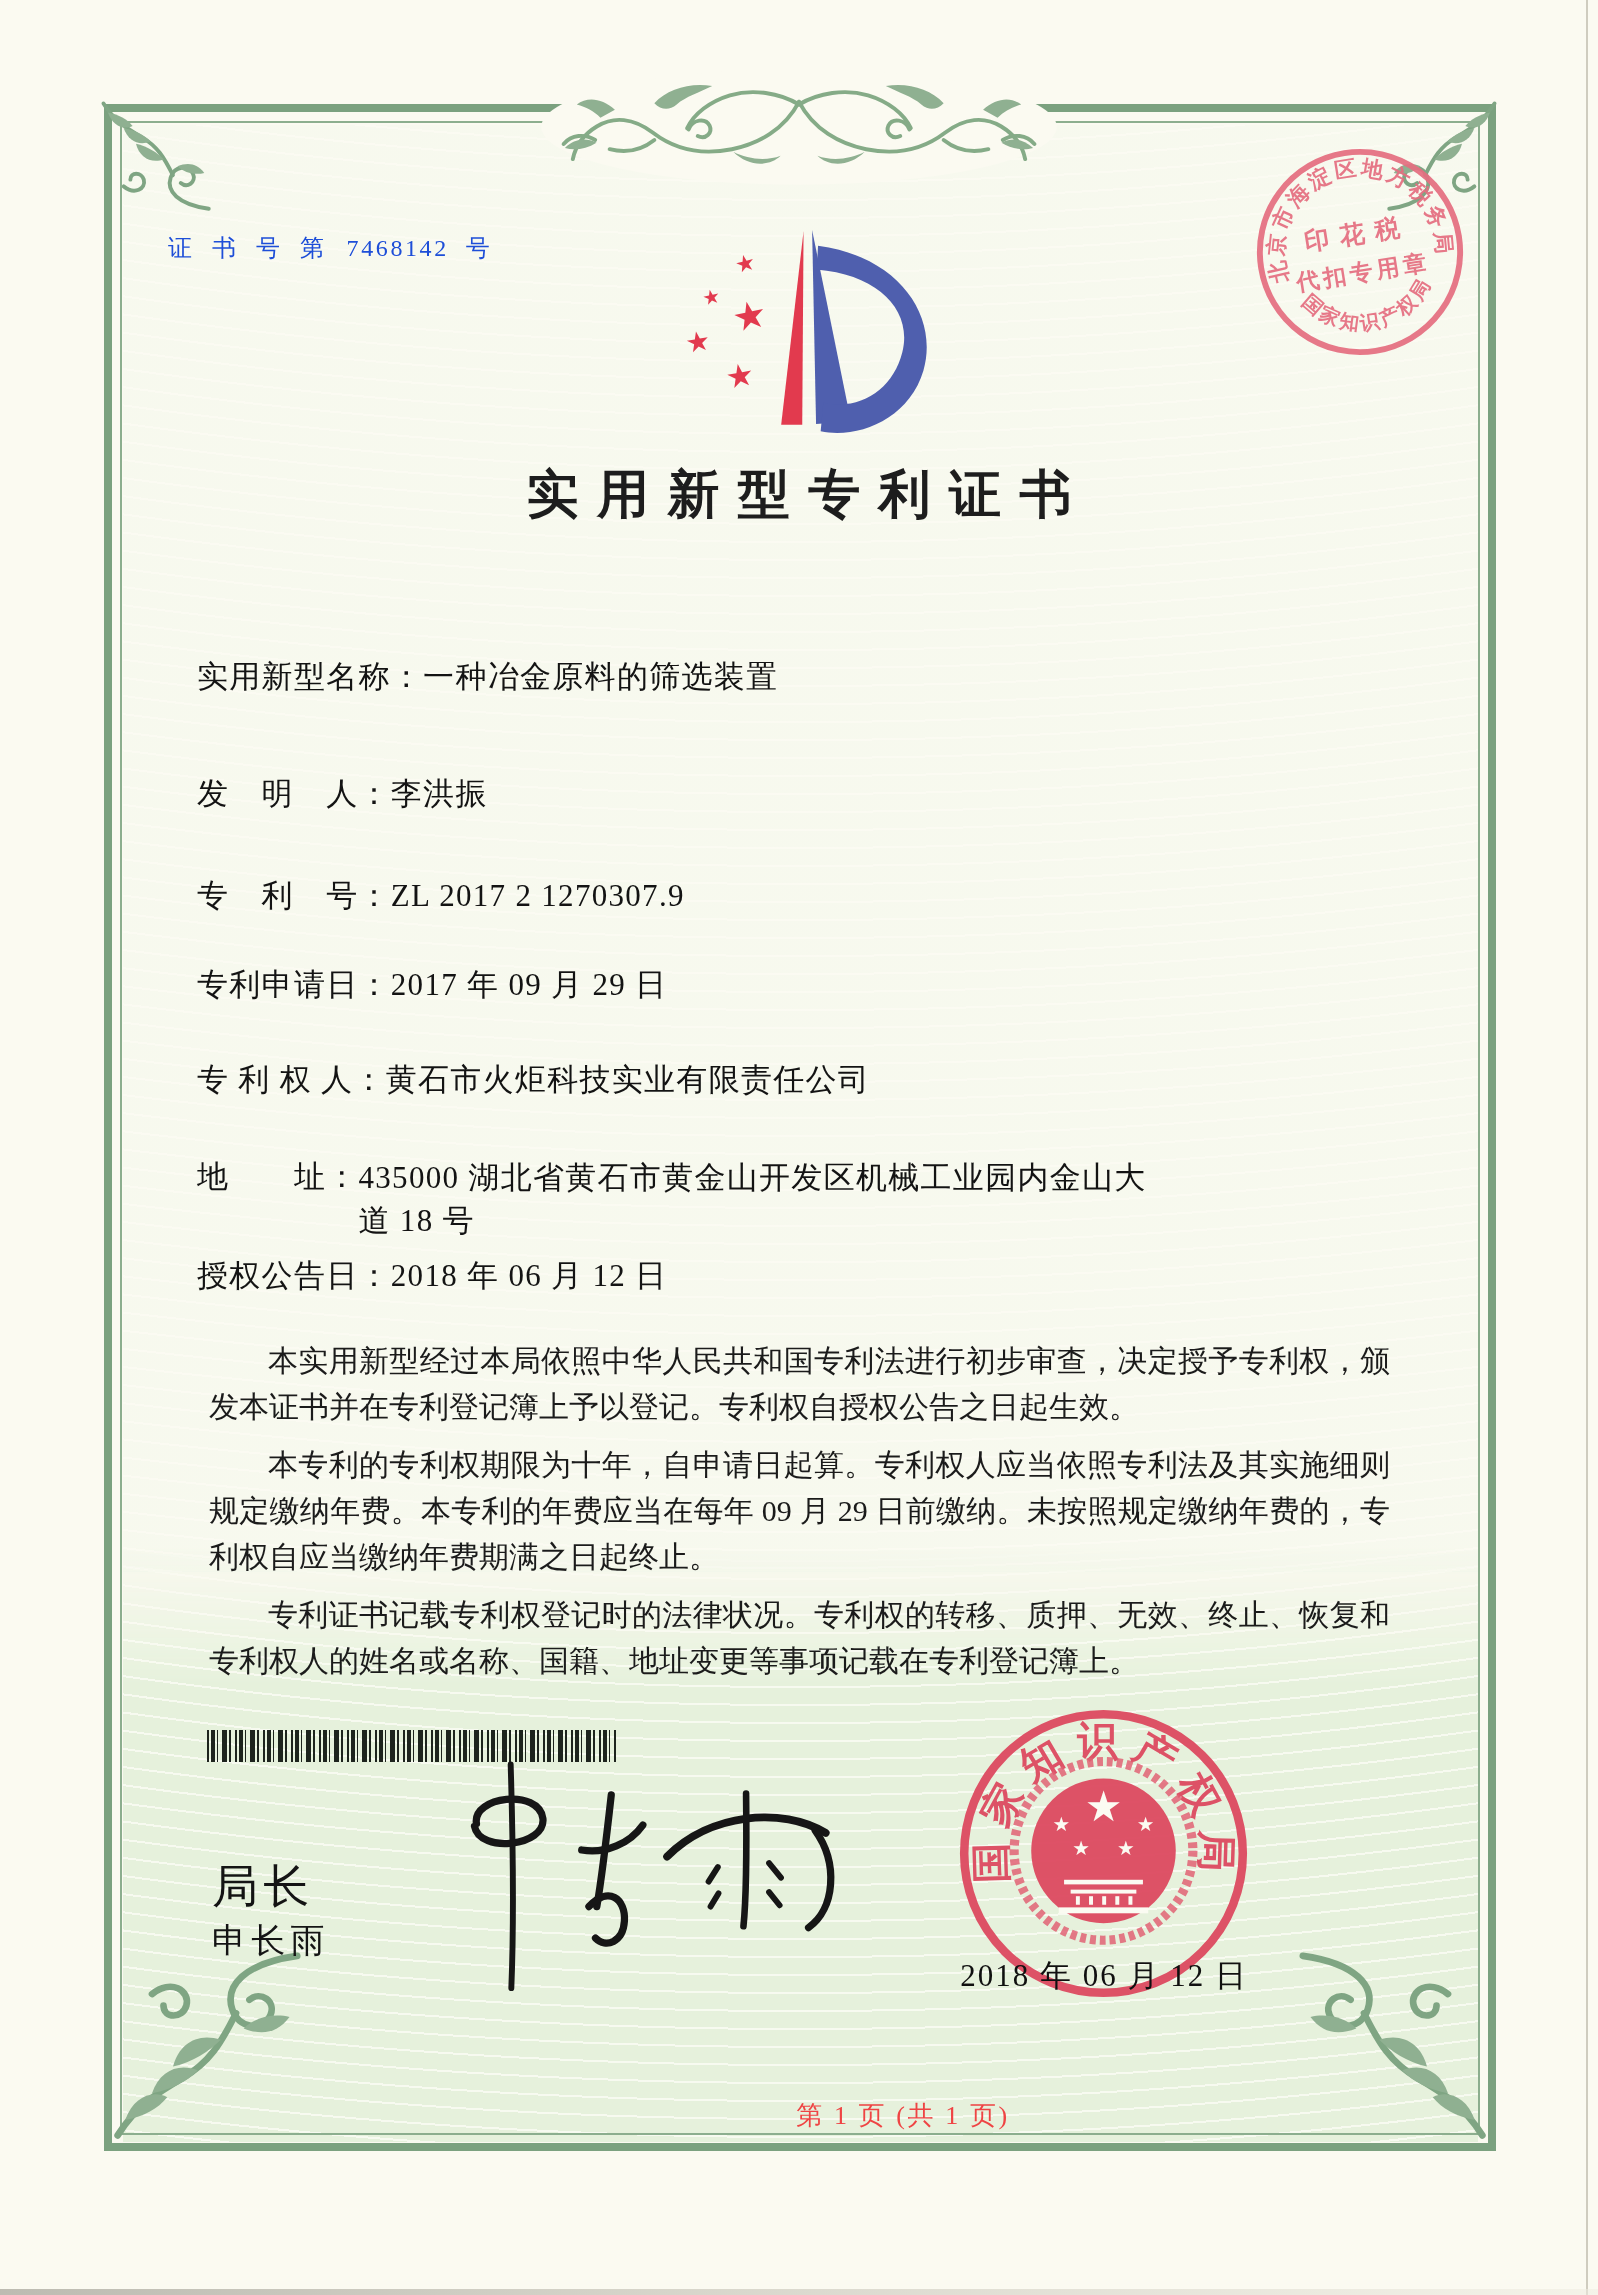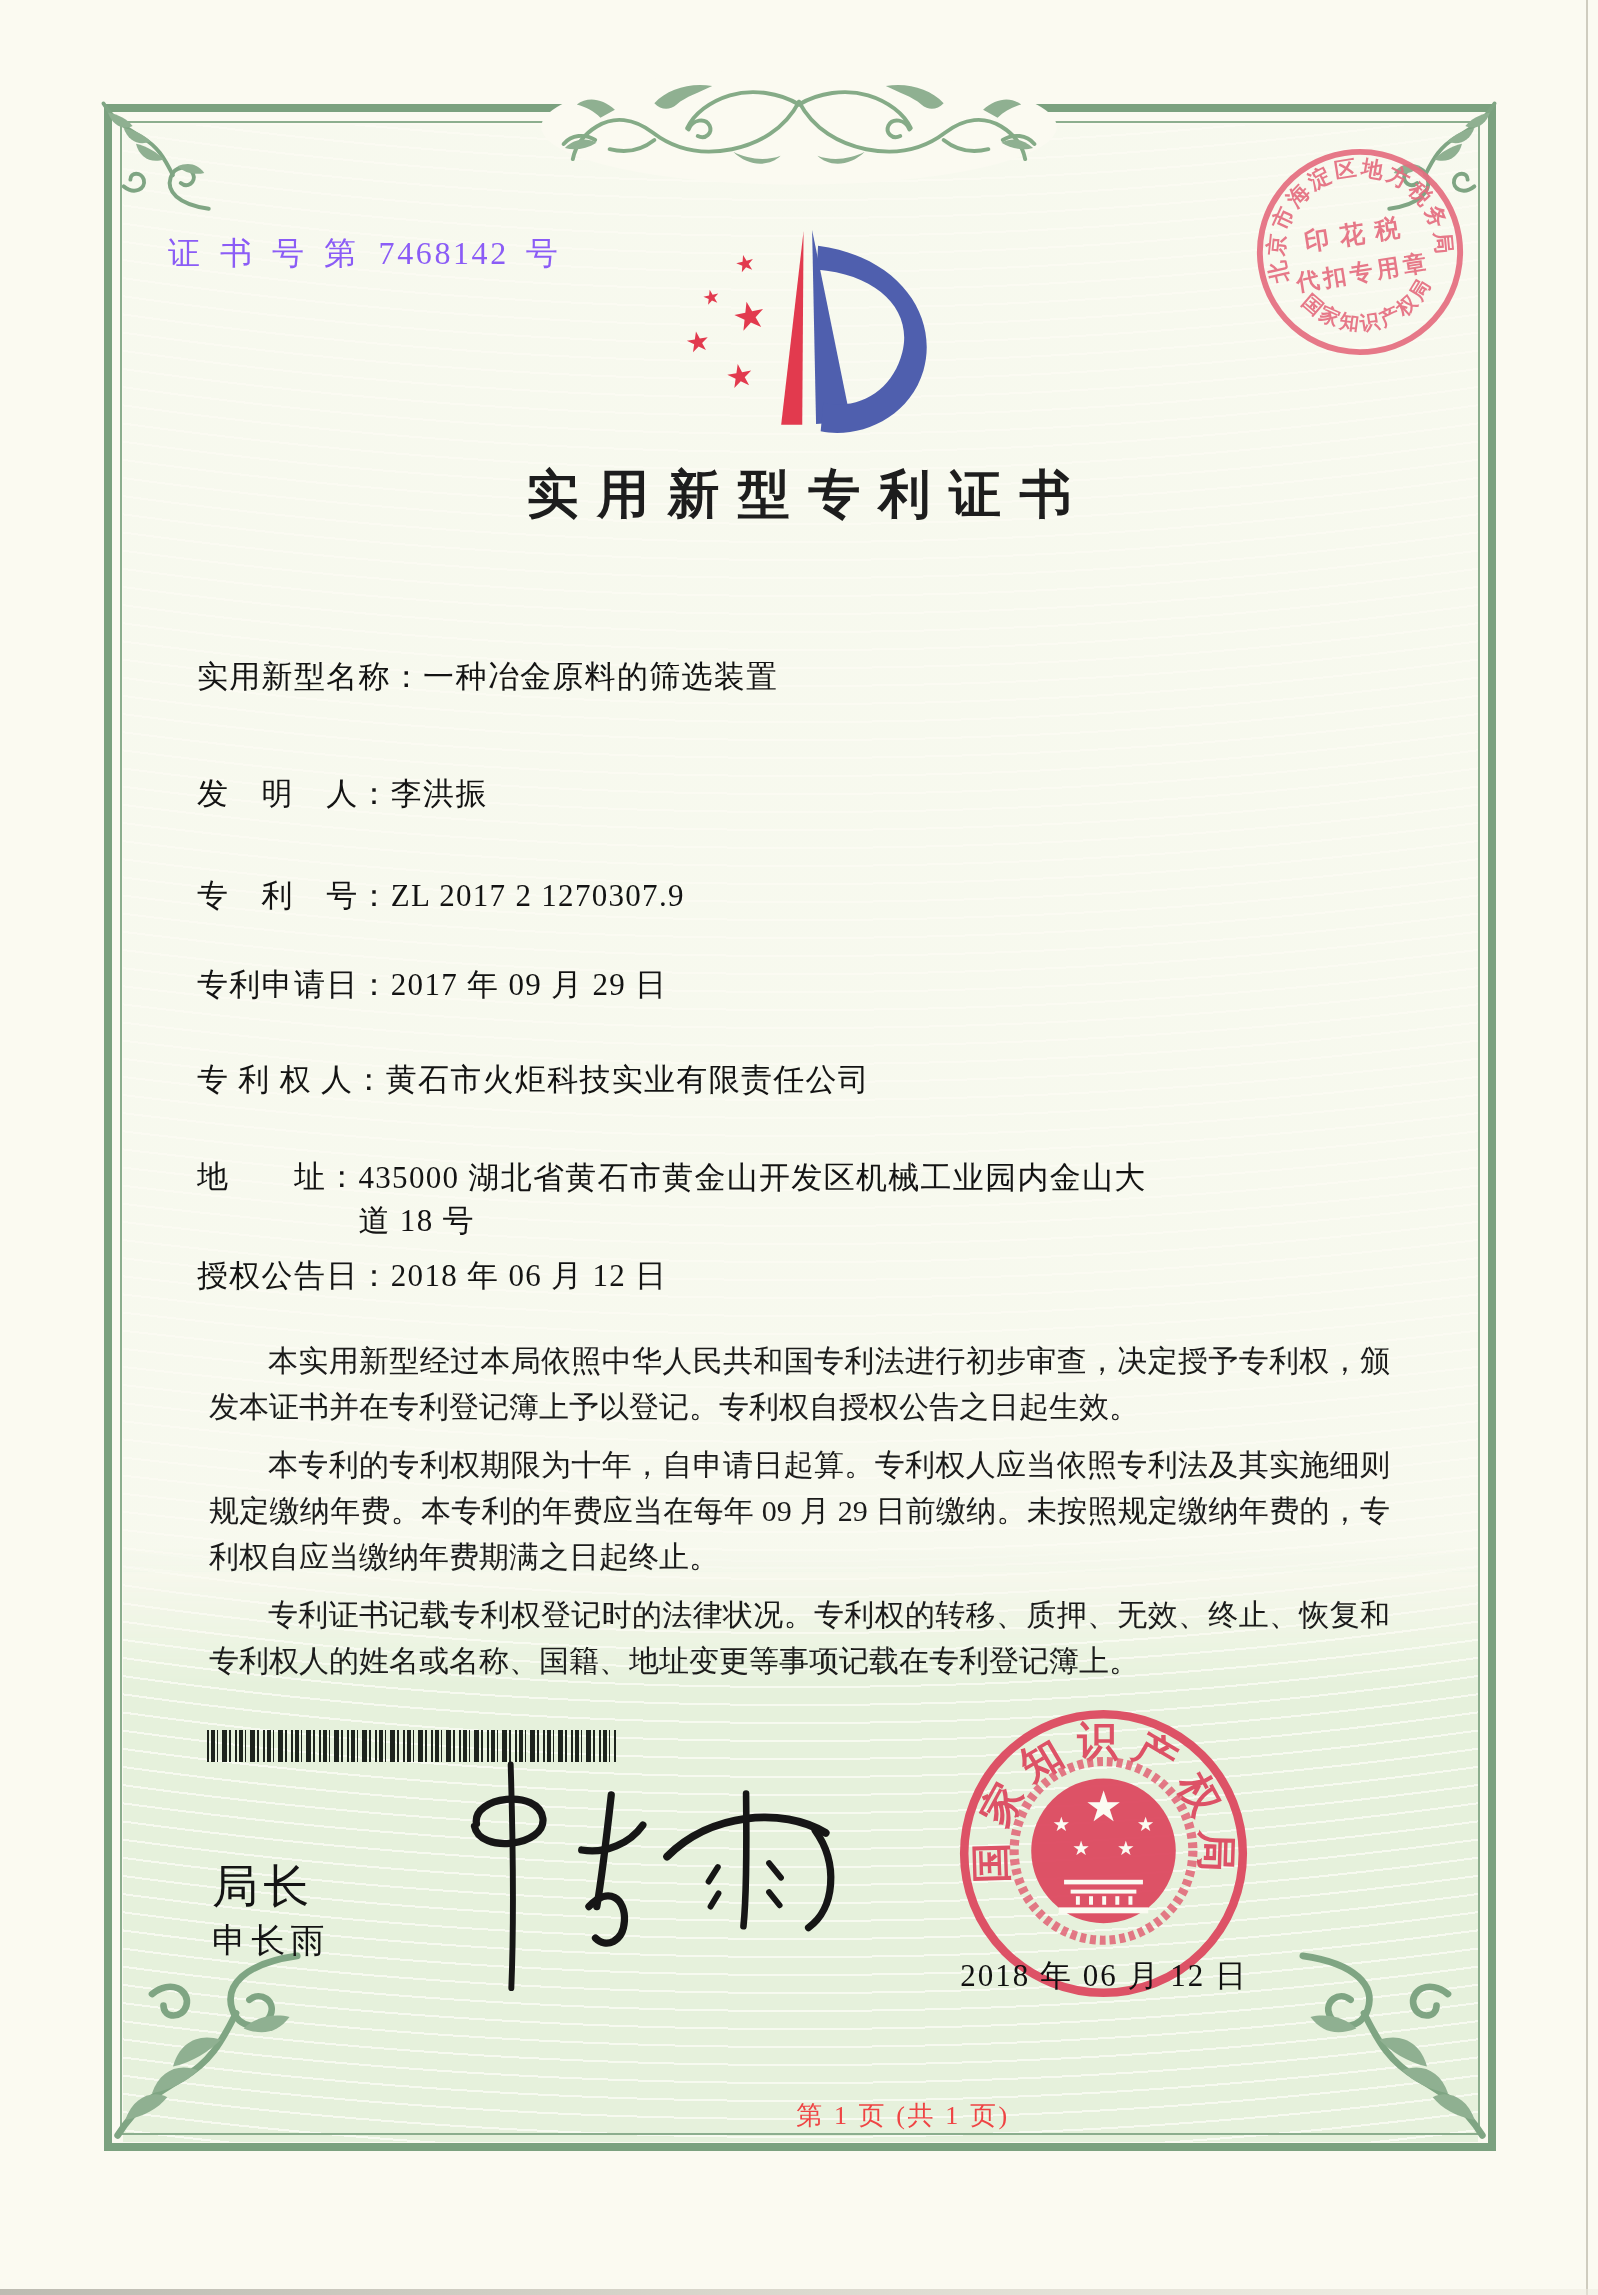--- a/index.html
+++ b/index.html
@@ -27,21 +27,21 @@
     -webkit-mask-image:linear-gradient(to bottom, transparent 0, #000 138px);
     mask-image:linear-gradient(to bottom, transparent 0, #000 138px);
   }
   .waves-faint{
     position:absolute; left:123px; top:125px; width:1355px; height:1447px; z-index:0;
     background:repeating-radial-gradient(circle 5920px at 677px -4604px,
       #f4f8ec 0 16px, #fbfbf3 16px 18px);
     opacity:.55;
   }
   
-  .cert-no{left:168px; top:232px; font-size:32px; color:#8b5cf6; z-index:4;}
+  .cert-no{left:168px; top:232px; font-size:24px; color:#1d4ed8; z-index:4;}
   .cert-no .pfx{letter-spacing:20px;}
   .cert-no .num{letter-spacing:2.6px; margin-left:2.6px;}
   .cert-no .sfx{margin-left:17px;}
   .logo{left:681px; top:222px; width:253px; height:212px; z-index:4;}
   .tax-stamp{left:1250px; top:142px; width:220px; height:220px; z-index:5;
     transform:rotate(-9deg); opacity:.92;}
   .title{left:0; width:1598px; top:460px; text-align:center; font-size:52px;
     font-weight:bold; letter-spacing:18.4px; padding-left:18.4px; box-sizing:border-box;
     color:#1d1d1d; z-index:4;}
   

